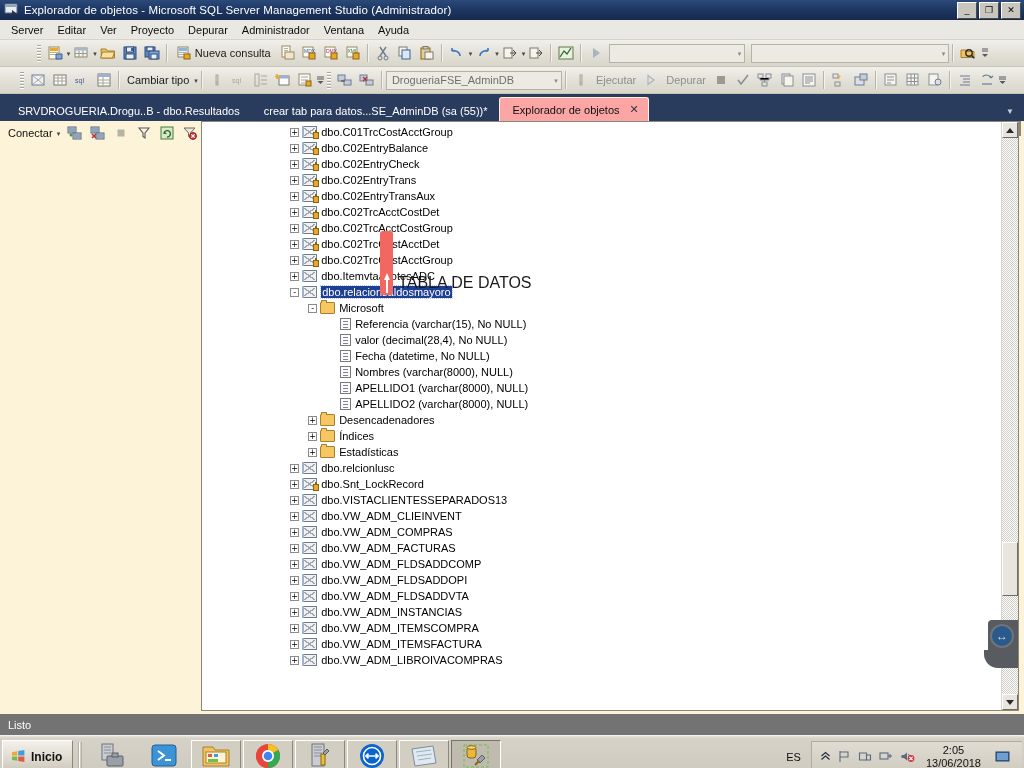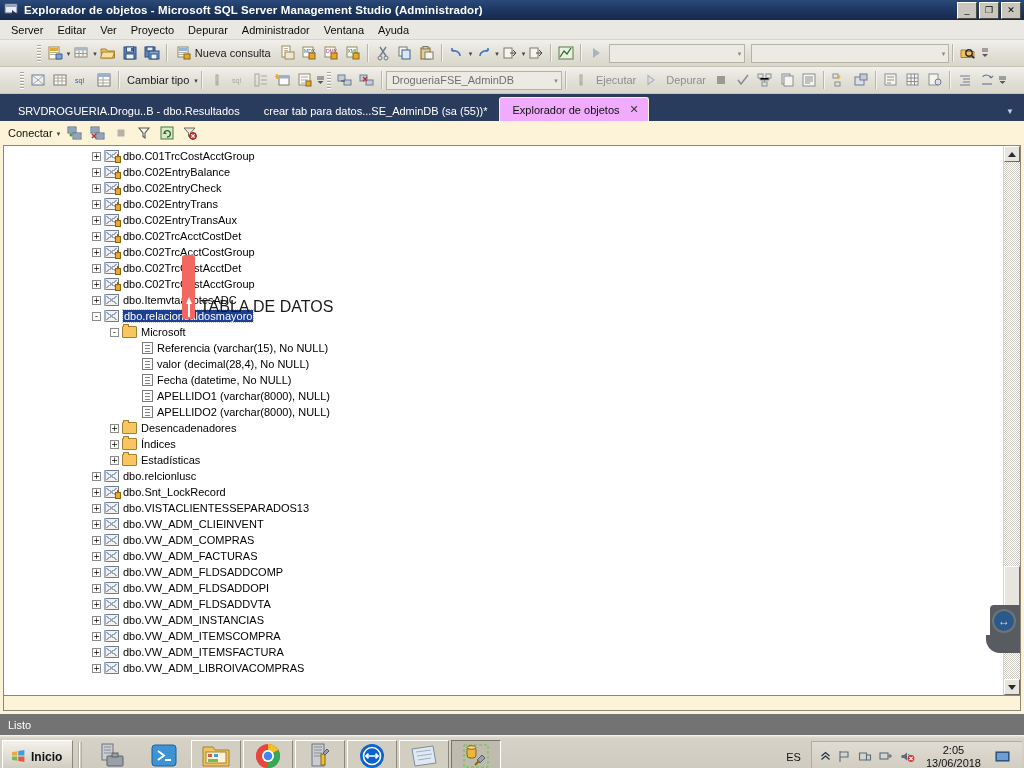--- a/index.html
+++ b/index.html
@@ -15,21 +15,21 @@
     height:20px;
     background:linear-gradient(to bottom,#2b4a7a 0%,#1e3864 45%,#16294b 100%);
     display:flex;align-items:center;
     padding:0 2px;
     position:relative;
   }
   #titlebar .tb-icon{
     width:16px;height:16px;margin:0 4px 0 2px;position:relative;flex:none;
   }
   #title-text{
-    color:#ffffff;font-weight:bold;font-size:11.5px;
+    color:#ffffff;font-weight:normal;font-size:11.5px;
     white-space:nowrap;letter-spacing:0.1px;text-align:center;
   }
   #winbtns{position:absolute;right:3px;top:2px;display:flex;gap:2px;}
   .winbtn{
     width:18px;height:15px;background:#c9c6bd;
     border:1px solid #fff;border-right-color:#4a4a4a;border-bottom-color:#4a4a4a;
     position:relative;
   }
   .winbtn span{
     position:absolute;left:0;right:0;top:0;bottom:0;
@@ -76,35 +76,35 @@
   
   #tabstrip{
     height:27px;background:#2a3c5e;display:flex;align-items:flex-end;
     position:relative;padding-left:6px;
   }
   .doctab{
     height:20px;display:flex;align-items:center;padding:0 12px;
     color:#ffffff;font-size:11px;white-space:nowrap;
   }
   .doctab.active{
-    background:#f0abfc;color:#101010;height:23px;
+    background:#fca5a5;color:#101010;height:23px;
     border-radius:3px 3px 0 0;
     border:1px solid #fdf3d8;border-bottom:none;
     padding:0 9px 0 12px;gap:10px;
   }
   .tabclose{font-size:11px;color:#3a3a3a;font-weight:normal;}
   #tab-overflow{
     position:absolute;right:10px;bottom:5px;color:#c8d0e0;font-size:8px;
   }
   
   #oe{
     background:#fdf3d8;
     padding:0 3px 3px 3px;
     height:593px;box-sizing:border-box;
-    display:flex;flex-direction:column;
+    display:flex;
   }
   #oe-toolbar{
     height:24px;display:flex;align-items:center;gap:1px;
     padding-left:5px;flex:none;
   }
   #oe-connect{font-size:11px;color:#111;display:flex;align-items:center;gap:3px;padding-right:3px;}
   #oe-body{
     flex:1;background:#ffffff;border:1px solid #8a8878;
     display:flex;position:relative;overflow:hidden;box-sizing:border-box;
   }
@@ -839,20 +839,25 @@
         </div>
         <div class="row" style="padding-left: 124px;">
           <div class="exp-pad"></div>
           <div class="icon-col"></div>
           <span class="tlabel2">valor (decimal(28,4), No NULL)</span>
         </div>
         <div class="row" style="padding-left: 124px;">
           <div class="exp-pad"></div>
           <div class="icon-col"></div>
           <span class="tlabel2">Fecha (datetime, No NULL)</span>
+        </div>
+        <div class="row" style="padding-left: 124px;">
+          <div class="exp-pad"></div>
+          <div class="icon-col"></div>
+          <span class="tlabel2">Nombres (varchar(8000), NULL)</span>
         </div>
         <div class="row" style="padding-left: 124px;">
           <div class="exp-pad"></div>
           <div class="icon-col"></div>
           <span class="tlabel2">APELLIDO1 (varchar(8000), NULL)</span>
         </div>
         <div class="row" style="padding-left: 124px;">
           <div class="exp-pad"></div>
           <div class="icon-col"></div>
           <span class="tlabel2">APELLIDO2 (varchar(8000), NULL)</span>

